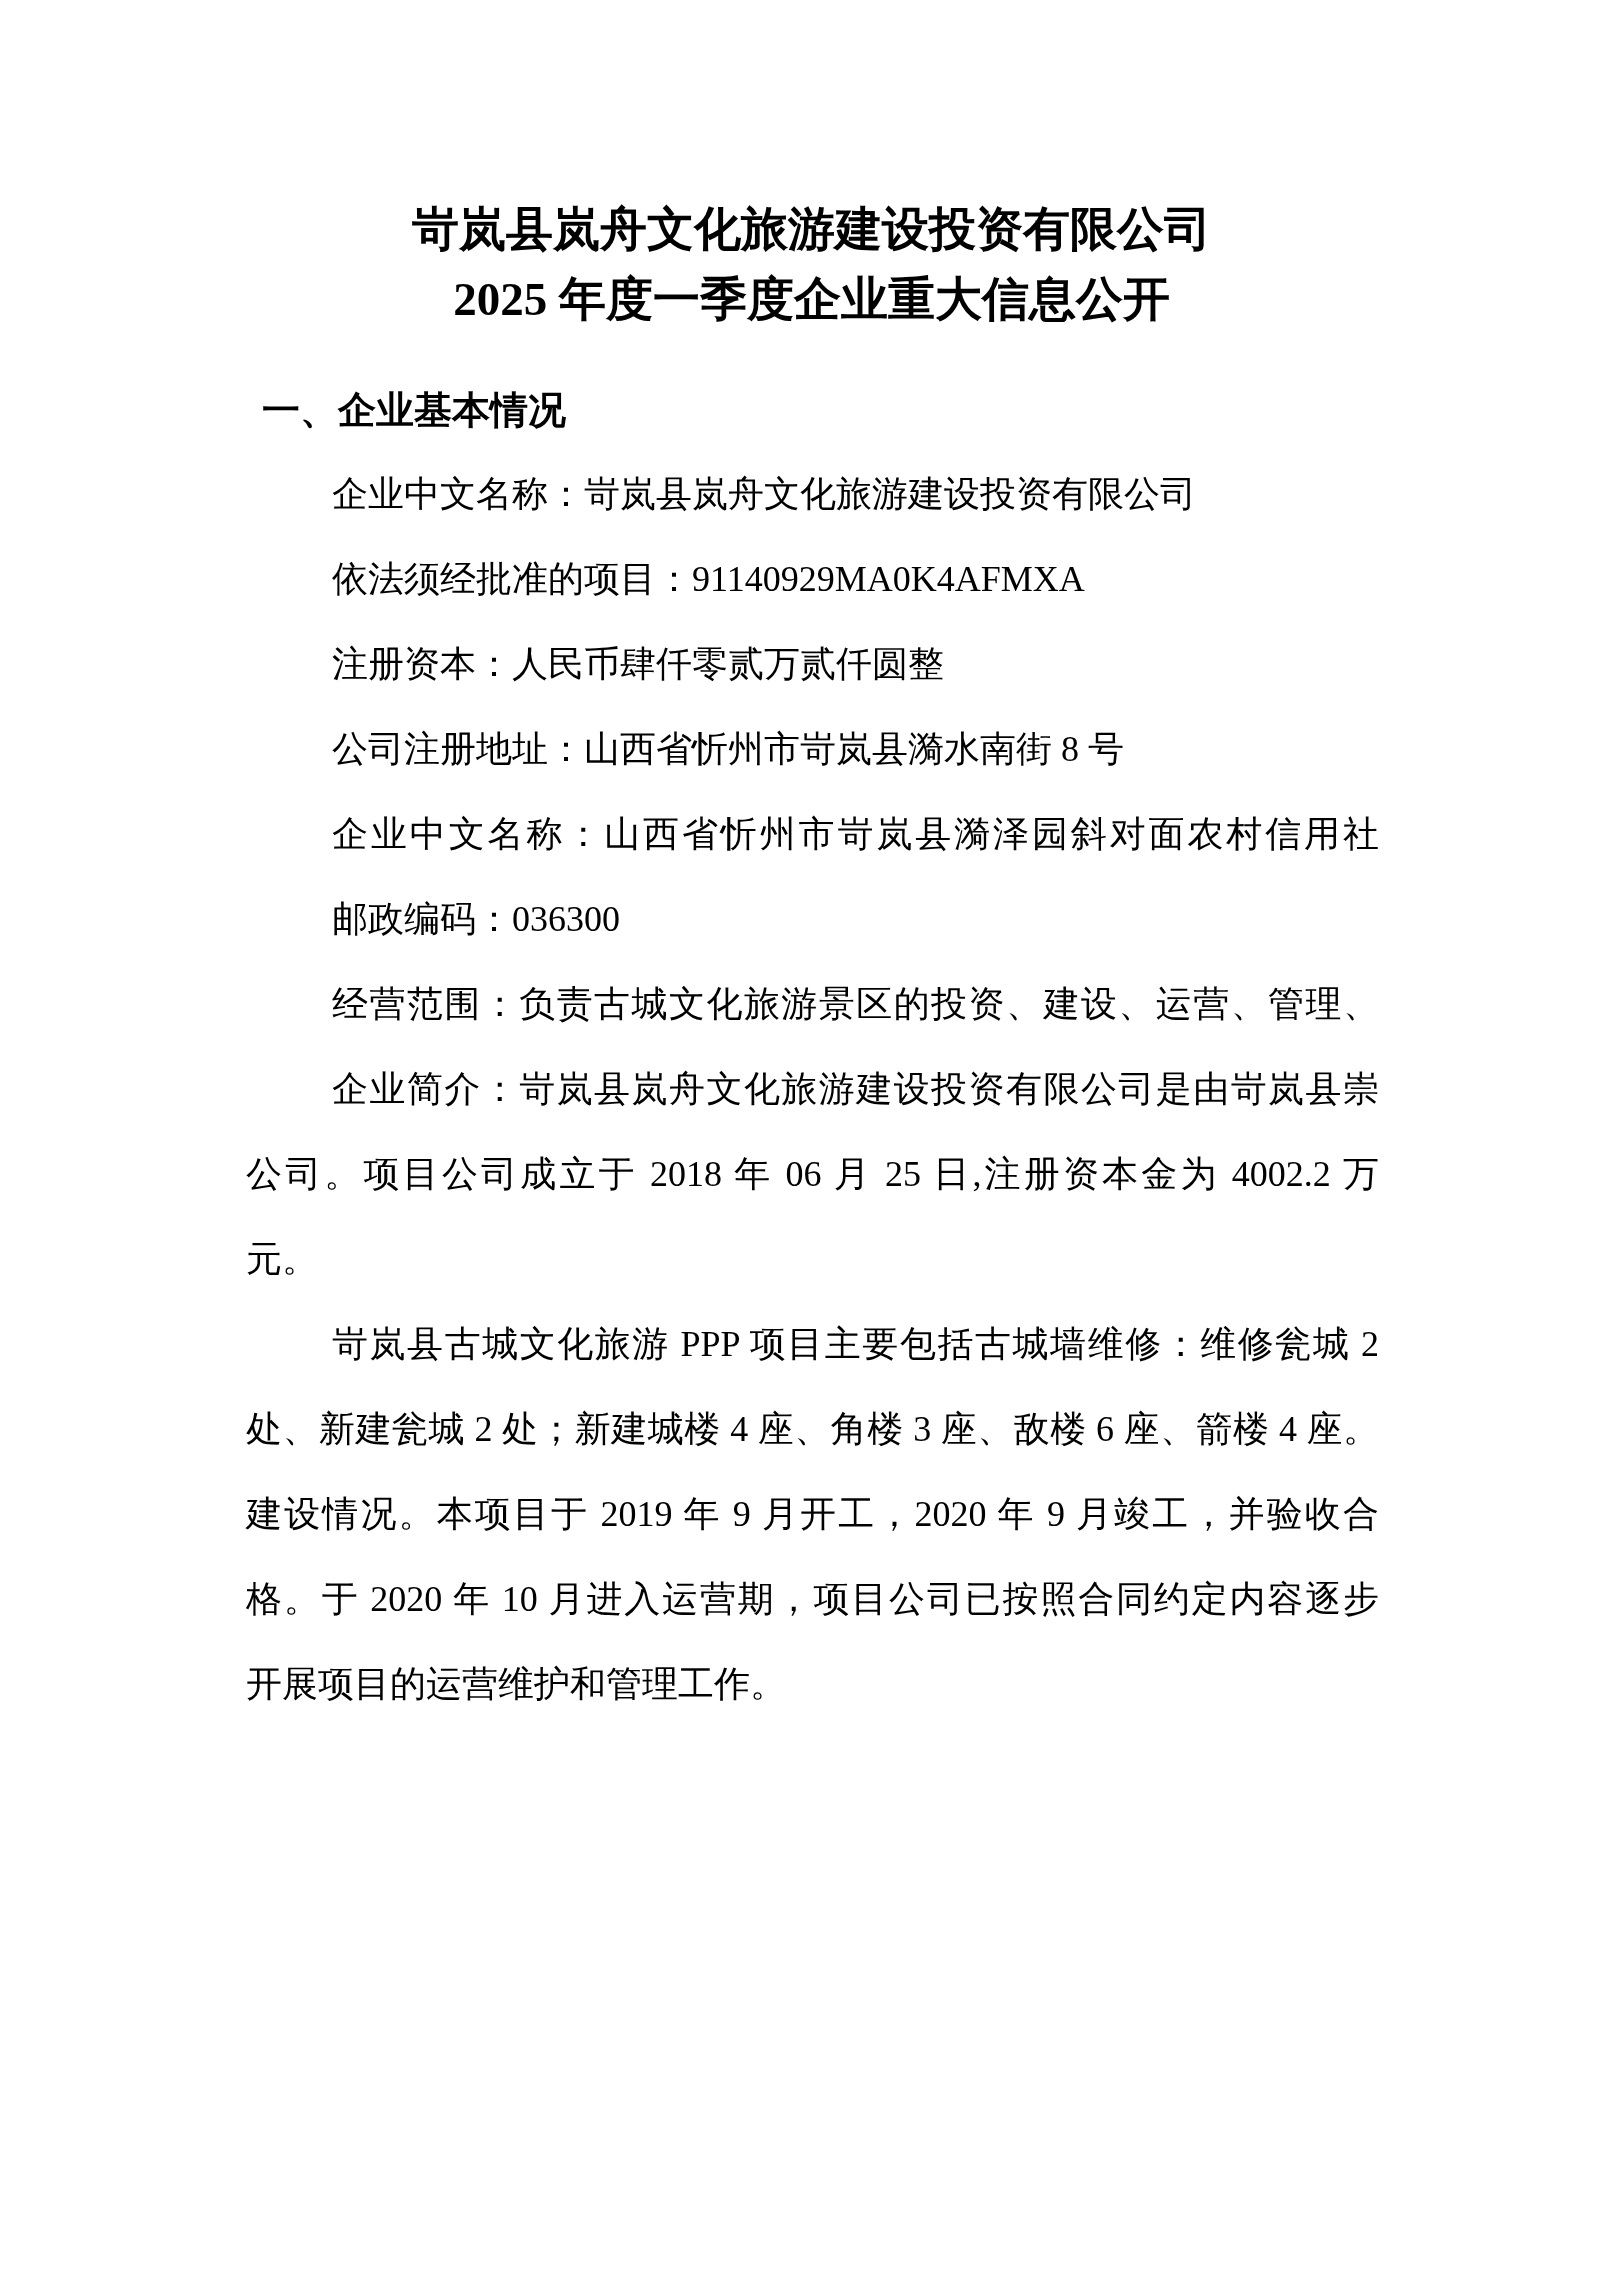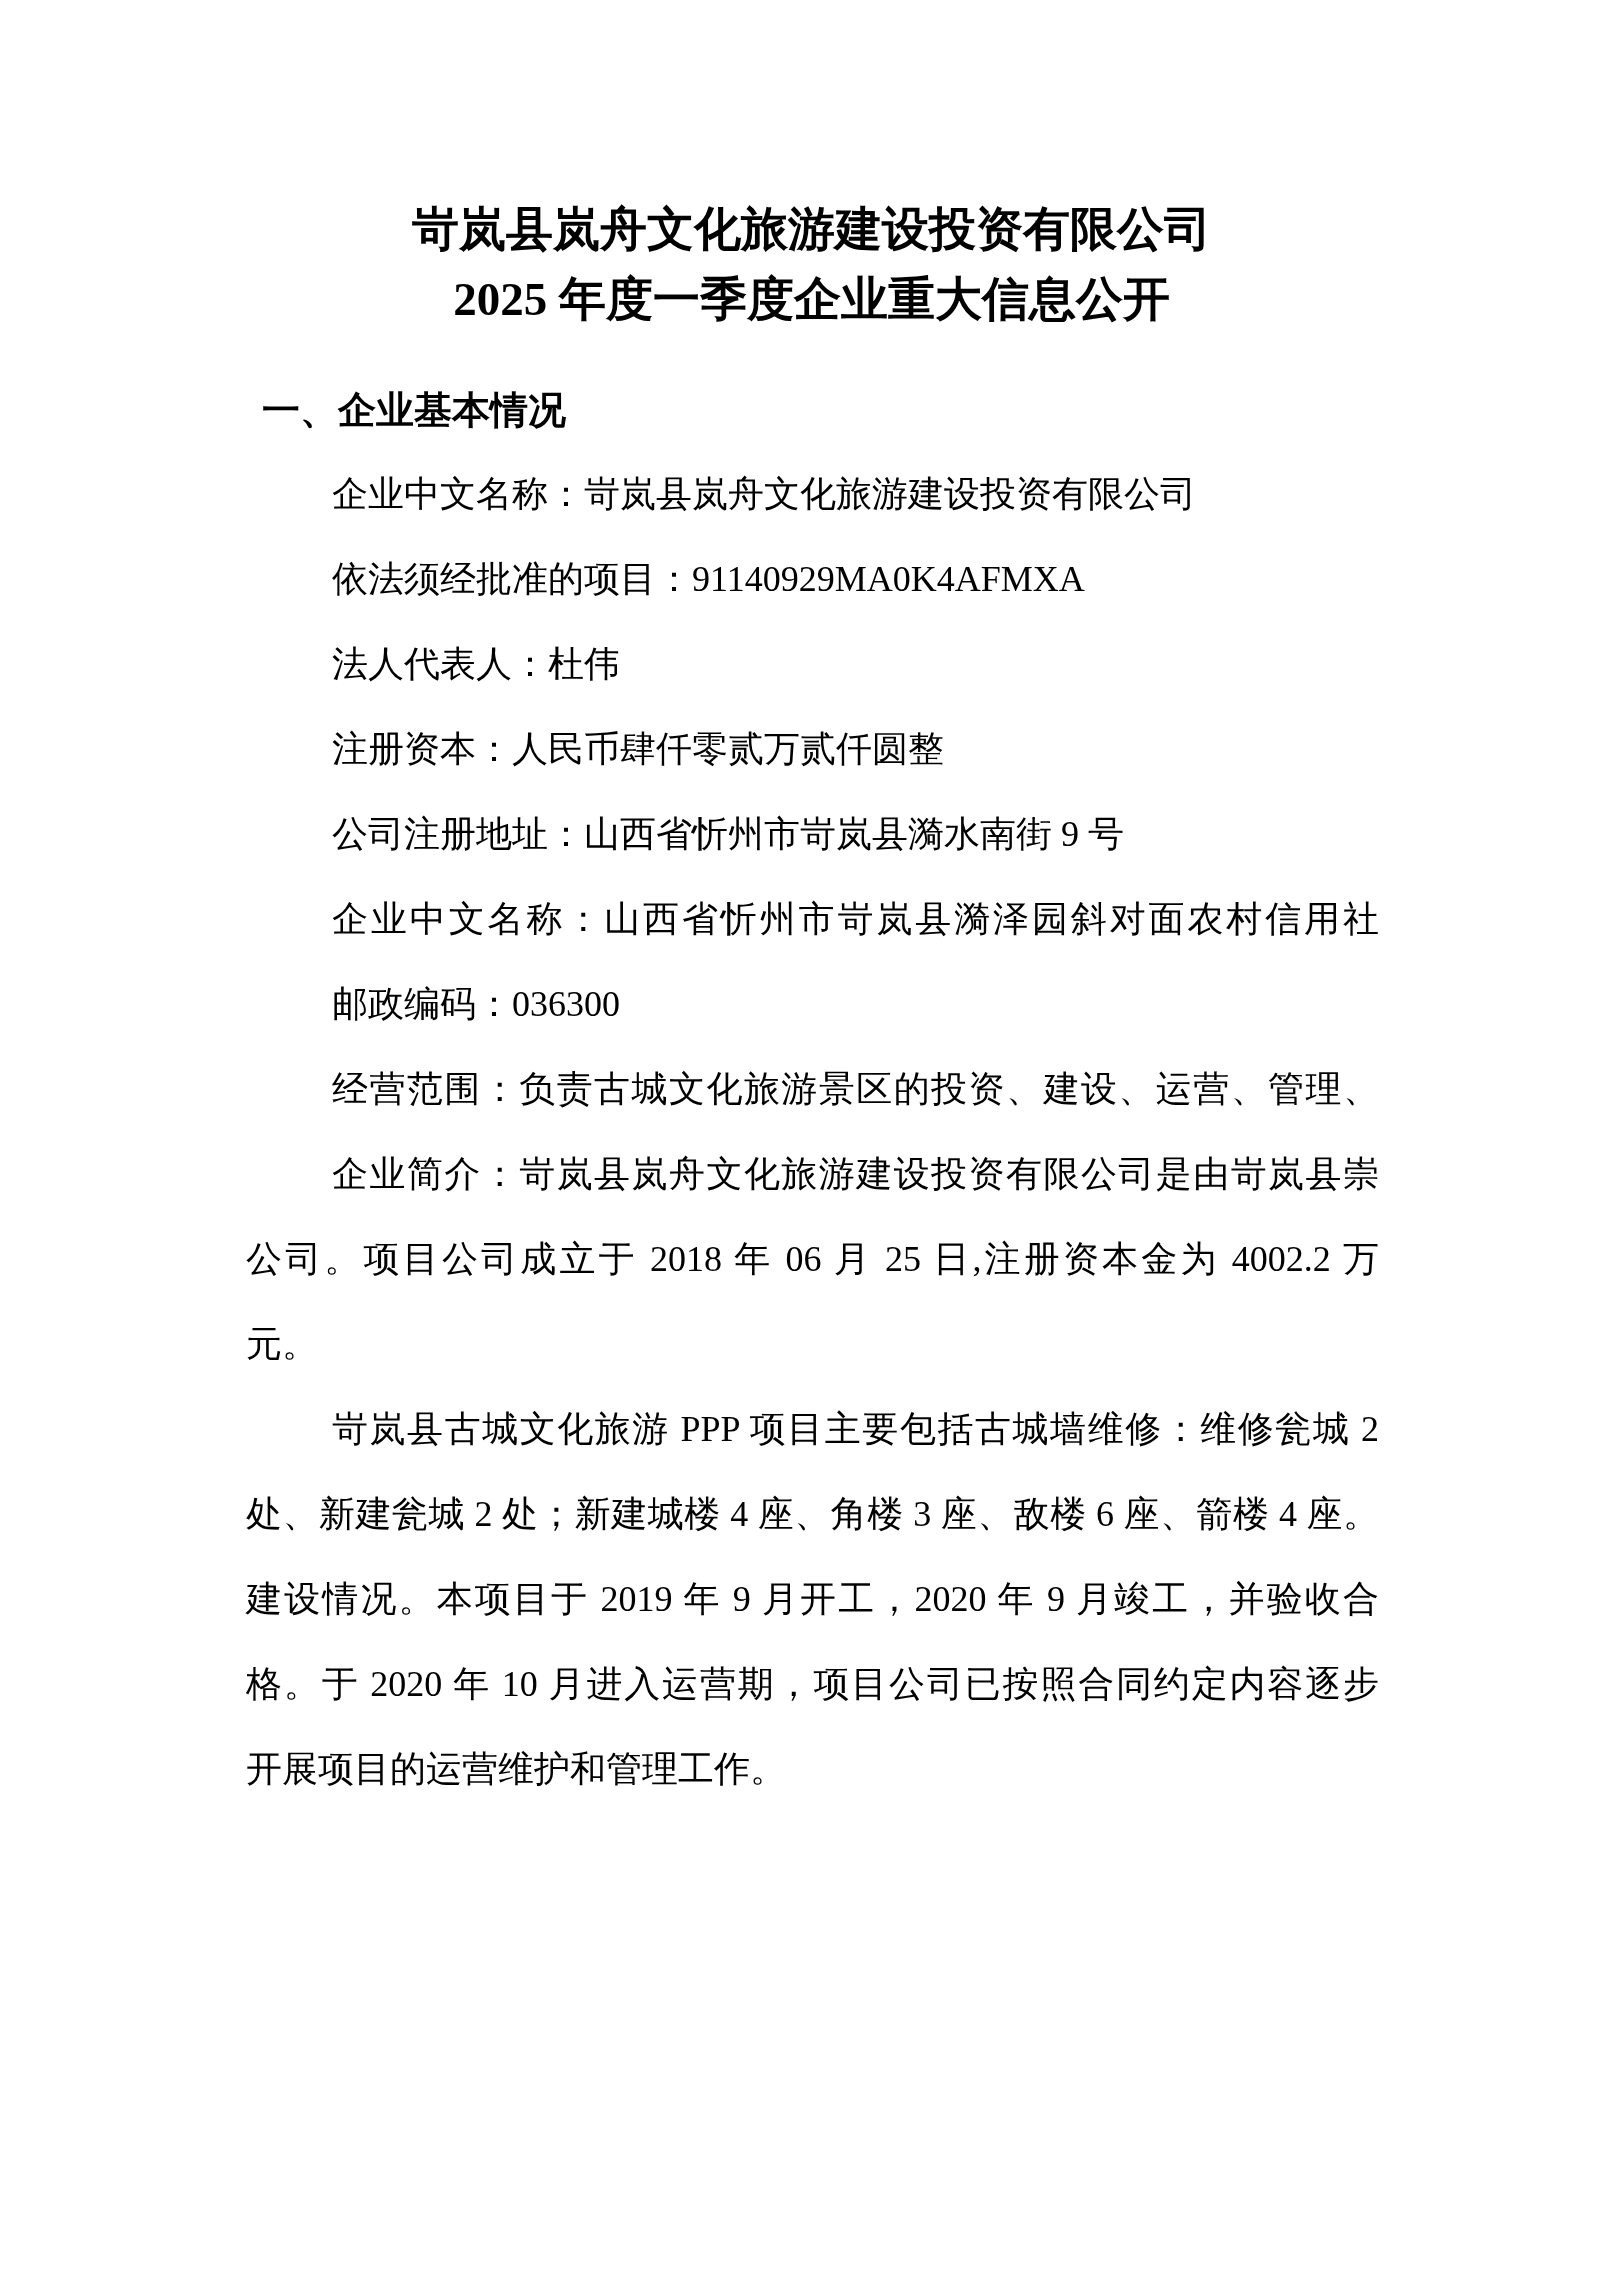--- a/index.html
+++ b/index.html
@@ -61,23 +61,22 @@
 
 <div class="page">
   <div class="title-block">
     <div>岢岚县岚舟文化旅游建设投资有限公司</div>
     <div>2025 年度一季度企业重大信息公开</div>
   </div>
   <div class="section-heading">一、企业基本情况</div>
   <div class="body-lines">
       <div class="line indent">企业中文名称：岢岚县岚舟文化旅游建设投资有限公司</div>
       <div class="line indent">依法须经批准的项目：91140929MA0K4AFMXA</div>
-      <div class="line indent">法人代表人：杜伟</div>
       <div class="line indent">注册资本：人民币肆仟零贰万贰仟圆整</div>
-      <div class="line indent">公司注册地址：山西省忻州市岢岚县漪水南街 9 号</div>
+      <div class="line indent">公司注册地址：山西省忻州市岢岚县漪水南街 8 号</div>
       <div class="line indent justify">企业中文名称：山西省忻州市岢岚县漪泽园斜对面农村信用社</div>
       <div class="line indent">邮政编码：036300</div>
       <div class="line indent justify">经营范围：负责古城文化旅游景区的投资、建设、运营、管理、</div>
       <div class="line indent justify">企业简介：岢岚县岚舟文化旅游建设投资有限公司是由岢岚县崇</div>
       <div class="line justify">公司。项目公司成立于 2018 年 06 月 25 日,注册资本金为 4002.2 万</div>
       <div class="line">元。</div>
       <div class="line indent justify">岢岚县古城文化旅游 PPP 项目主要包括古城墙维修：维修瓮城 2</div>
       <div class="line justify">处、新建瓮城 2 处；新建城楼 4 座、角楼 3 座、敌楼 6 座、箭楼 4 座。</div>
       <div class="line justify">建设情况。本项目于 2019 年 9 月开工，2020 年 9 月竣工，并验收合</div>
       <div class="line justify">格。于 2020 年 10 月进入运营期，项目公司已按照合同约定内容逐步</div>

